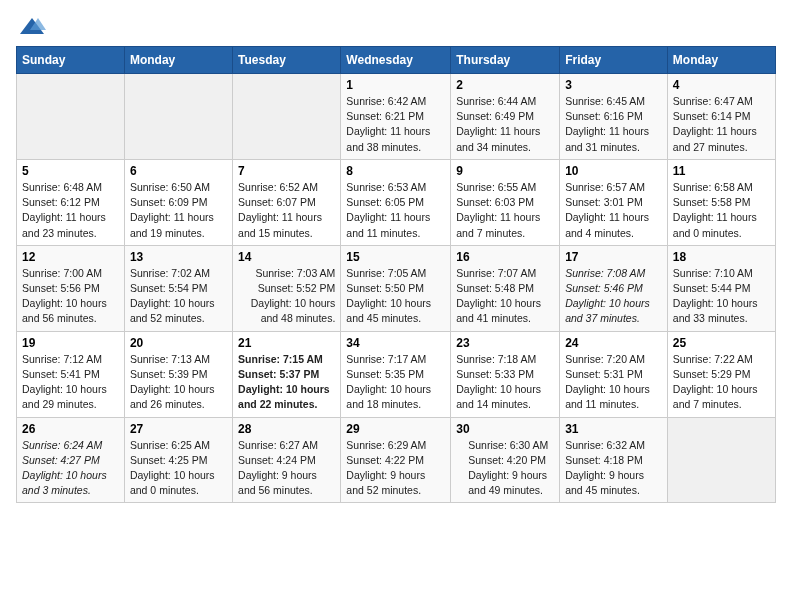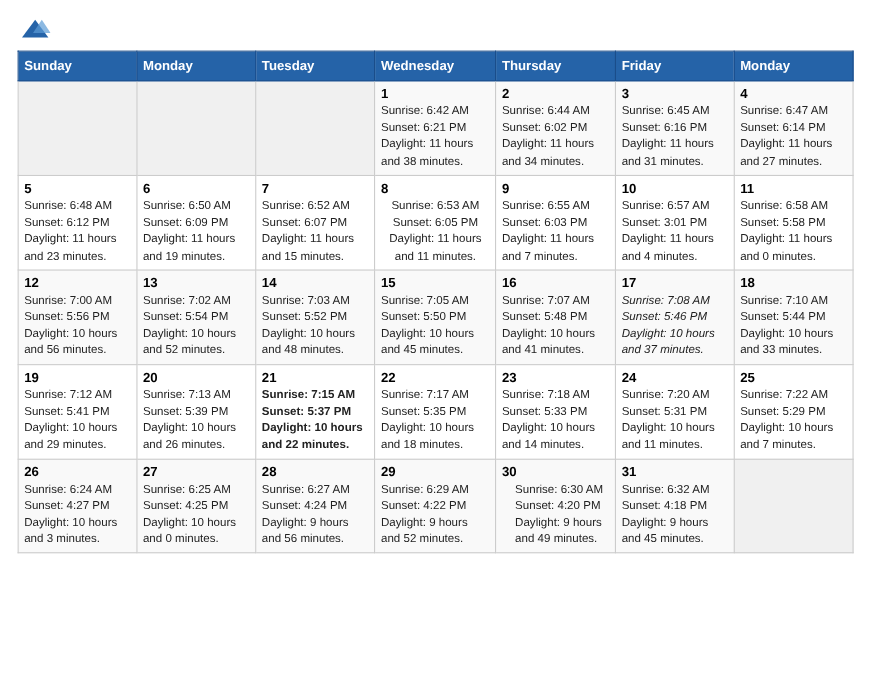--- a/index.html
+++ b/index.html
@@ -136,21 +136,21 @@
         <td>
           <span class="day-num">1</span>
           <div class="day-info" style="white-space: pre-line;">Sunrise: 6:42 AM
 Sunset: 6:21 PM
 Daylight: 11 hours
 and 38 minutes.</div>
         </td>
         <td>
           <span class="day-num">2</span>
           <div class="day-info" style="white-space: pre-line;">Sunrise: 6:44 AM
-Sunset: 6:02 PM
+Sunset: 6:49 PM
 Daylight: 11 hours
 and 34 minutes.</div>
         </td>
         <td>
           <span class="day-num">3</span>
           <div class="day-info" style="white-space: pre-line;">Sunrise: 6:45 AM
 Sunset: 6:16 PM
 Daylight: 11 hours
 and 31 minutes.</div>
         </td>
@@ -179,21 +179,21 @@
         </td>
         <td>
           <span class="day-num">7</span>
           <div class="day-info" style="white-space: pre-line;">Sunrise: 6:52 AM
 Sunset: 6:07 PM
 Daylight: 11 hours
 and 15 minutes.</div>
         </td>
         <td>
           <span class="day-num">8</span>
-          <div class="day-info" style="white-space: pre-line; text-align: center;">Sunrise: 6:53 AM
+          <div class="day-info" style="white-space: pre-line;">Sunrise: 6:53 AM
 Sunset: 6:05 PM
 Daylight: 11 hours
 and 11 minutes.</div>
         </td>
         <td>
           <span class="day-num">9</span>
           <div class="day-info" style="white-space: pre-line;">Sunrise: 6:55 AM
 Sunset: 6:03 PM
 Daylight: 11 hours
 and 7 minutes.</div>
@@ -223,21 +223,21 @@
         </td>
         <td>
           <span class="day-num">13</span>
           <div class="day-info" style="white-space: pre-line;">Sunrise: 7:02 AM
 Sunset: 5:54 PM
 Daylight: 10 hours
 and 52 minutes.</div>
         </td>
         <td>
           <span class="day-num">14</span>
-          <div class="day-info" style="white-space: pre-line;">Sunrise: 7:03 AM
+          <div class="day-info" style="white-space: pre-line; text-align: right;">Sunrise: 7:03 AM
 Sunset: 5:52 PM
 Daylight: 10 hours
 and 48 minutes.</div>
         </td>
         <td>
           <span class="day-num">15</span>
           <div class="day-info" style="white-space: pre-line;">Sunrise: 7:05 AM
 Sunset: 5:50 PM
 Daylight: 10 hours
 and 45 minutes.</div>
@@ -280,21 +280,21 @@
 and 26 minutes.</div>
         </td>
         <td>
           <span class="day-num">21</span>
           <div class="day-info" style="white-space: pre-line; font-weight: bold;">Sunrise: 7:15 AM
 Sunset: 5:37 PM
 Daylight: 10 hours
 and 22 minutes.</div>
         </td>
         <td>
-          <span class="day-num">22</span>
+          <span class="day-num">34</span>
           <div class="day-info" style="white-space: pre-line;">Sunrise: 7:17 AM
 Sunset: 5:35 PM
 Daylight: 10 hours
 and 18 minutes.</div>
         </td>
         <td>
           <span class="day-num">23</span>
           <div class="day-info" style="white-space: pre-line;">Sunrise: 7:18 AM
 Sunset: 5:33 PM
 Daylight: 10 hours
@@ -311,21 +311,21 @@
           <span class="day-num">25</span>
           <div class="day-info" style="white-space: pre-line;">Sunrise: 7:22 AM
 Sunset: 5:29 PM
 Daylight: 10 hours
 and 7 minutes.</div>
         </td>
       </tr>
       <tr>
         <td>
           <span class="day-num">26</span>
-          <div class="day-info" style="white-space: pre-line;">Sunrise: 6:24 AM
+          <div class="day-info" style="white-space: pre-line; font-style: italic;">Sunrise: 6:24 AM
 Sunset: 4:27 PM
 Daylight: 10 hours
 and 3 minutes.</div>
         </td>
         <td>
           <span class="day-num">27</span>
           <div class="day-info" style="white-space: pre-line;">Sunrise: 6:25 AM
 Sunset: 4:25 PM
 Daylight: 10 hours
 and 0 minutes.</div>

